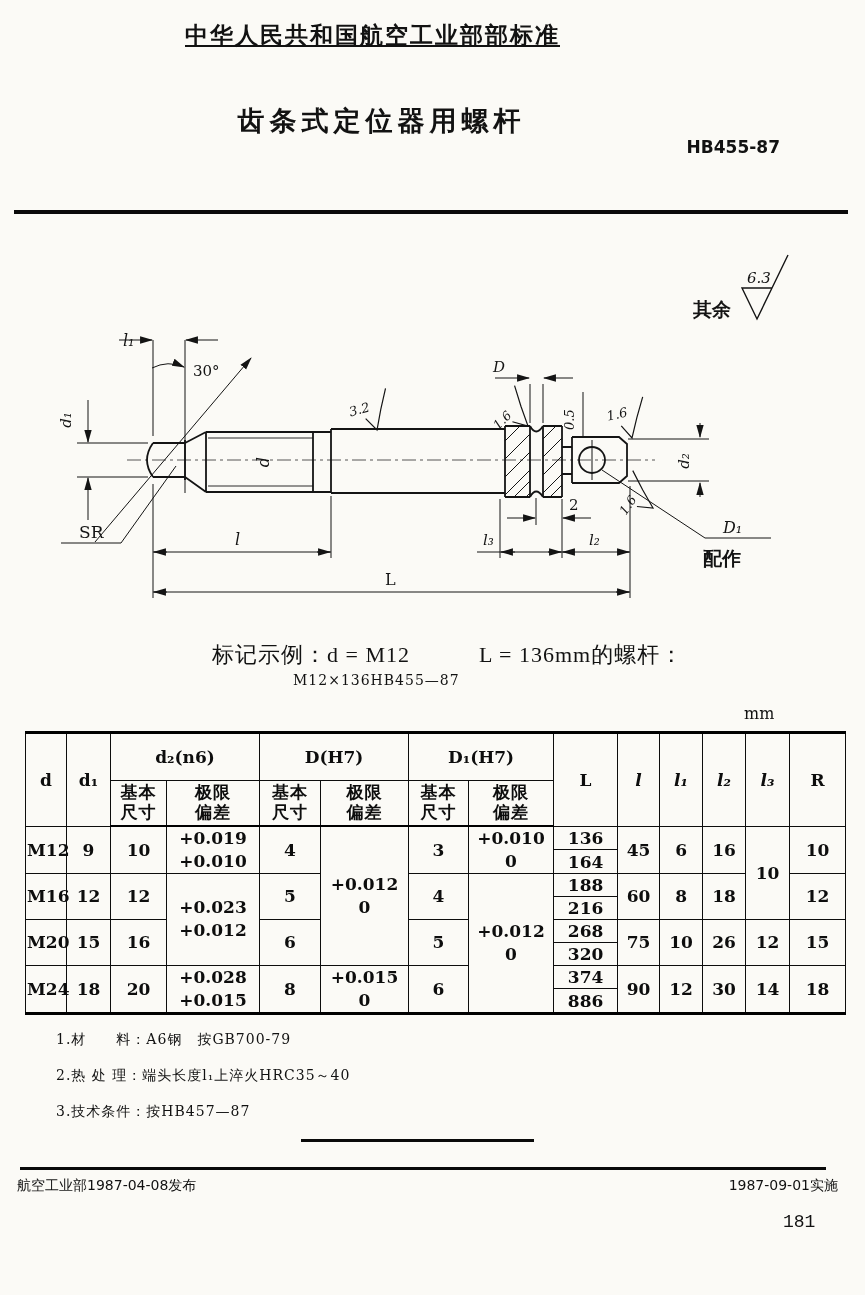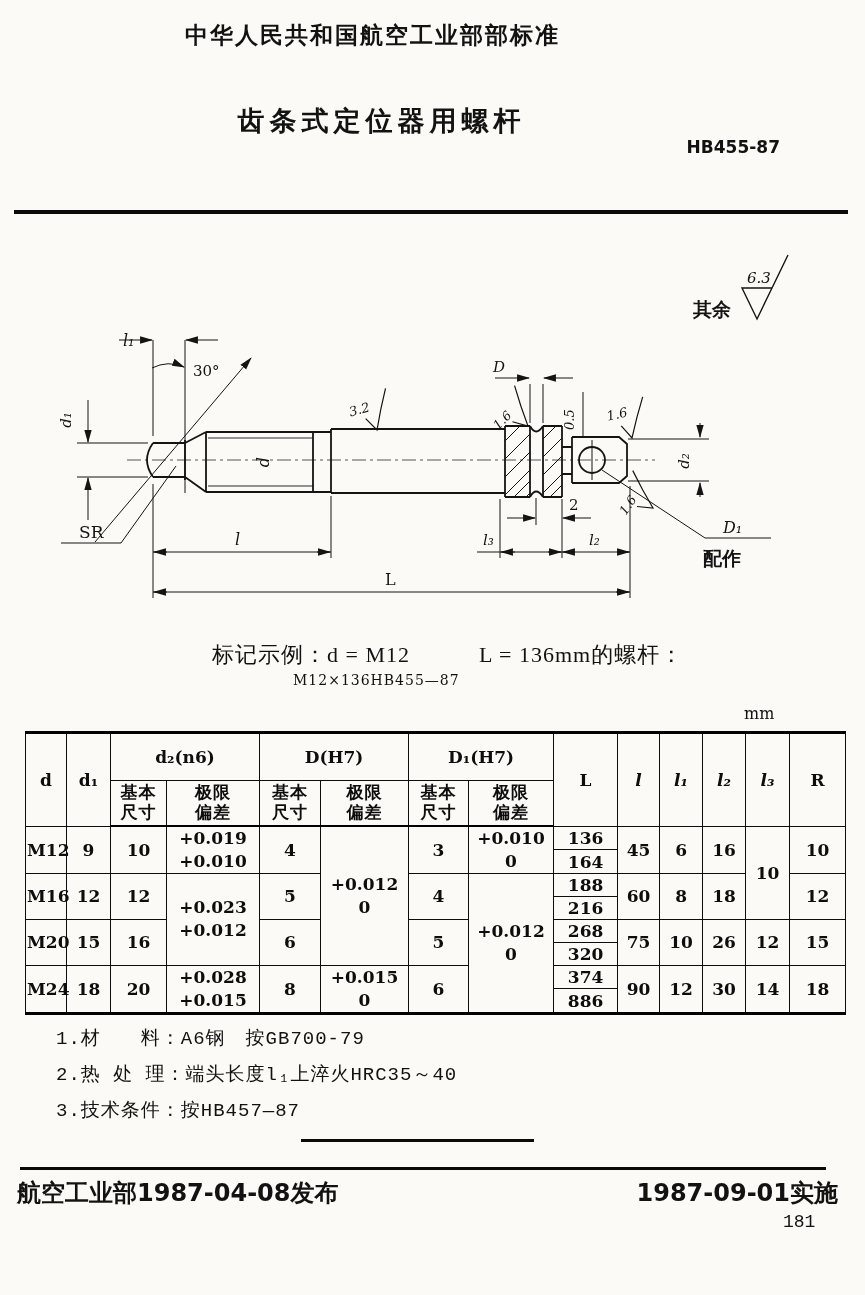--- a/index.html
+++ b/index.html
@@ -5,21 +5,21 @@
   html,body{margin:0;padding:0;}
   .page{
     position:relative; width:865px; height:1295px;
     background:#fbfaf6; color:#121212; overflow:hidden;
     font-family:"DejaVu Serif","Liberation Serif",serif;
   }
   .abs{position:absolute;}
   .org-title{
     top:20px; left:0; width:745px; text-align:center;
     font-family:"DejaVu Sans","Liberation Sans",sans-serif;
-    font-weight:bold; font-size:23px; letter-spacing:2px;
+    font-weight:bold; font-size:23px; letter-spacing:2px;text-decoration:underline;
   }
   .doc-title{
     top:103px; left:0; width:745px; text-align:center;
     font-family:"DejaVu Sans","Liberation Sans",sans-serif;
     font-weight:bold; font-size:27px; letter-spacing:5px;margin-left:9px;
   }
   .code-block{ top:136px; left:570px; width:210px; text-align:right;
     font-family:"DejaVu Sans","Liberation Sans",sans-serif;
     font-weight:bold; font-size:17px; line-height:22px;}
   .rule1{ top:210px; left:14px; width:834px; height:4px; background:#0a0a0a;}
@@ -35,24 +35,24 @@
     border:1.6px solid #0d0d0d; text-align:center; vertical-align:middle;
     padding:0 1px; font-weight:bold; font-size:17px; color:#0d0d0d;
     font-family:"DejaVu Serif","Liberation Serif",serif;
   }
   table.tbl tr.hr1 td{height:46px;}
   table.tbl tr.hr2 td{height:44px; border-bottom:2.5px solid #000;}
   table.tbl tr.br td{height:22px;}
   td.ch{ font-size:15px; line-height:1.15; white-space:pre-line; letter-spacing:1px;}
   td.tol{ font-size:15.5px; line-height:1.35; white-space:pre-line; font-weight:bold;margin-left:47px;}
   td.it{ font-style:italic;}
-  .notes{ top:1021px; left:56px; font-size:19px; line-height:36px; letter-spacing:1px;font-family:Liberation Mono, monospace;}
+  .notes{ top:1021px; left:56px; font-size:14px; line-height:36px; letter-spacing:1px;}
   .rule-short{ top:1139px; left:301px; width:233px; height:3px; background:#0a0a0a;}
   .rule-long{ top:1167px; left:20px; width:806px; height:3px; background:#0a0a0a;}
-  .foot{ font-family:"DejaVu Sans","Liberation Sans",sans-serif; font-weight:bold; font-size:24px;}
+  .foot{ font-family:"DejaVu Sans","Liberation Sans",sans-serif; font-weight:normal; font-size:14px;}
   .foot-l{ top:1177px; left:17px;}
   .foot-r{ top:1177px; left:590px; width:248px; text-align:right;}
   .pagenum{ top:1212px; left:783px; font-size:18px;font-family:Liberation Mono, monospace;}
   svg text{ font-family:"DejaVu Serif","Liberation Serif",serif; fill:#141414;}
   svg .cjk{ font-family:"DejaVu Sans","Liberation Sans",sans-serif; font-weight:bold;}
 </style>
 </head>
 <body>
 
 <div class="page">

